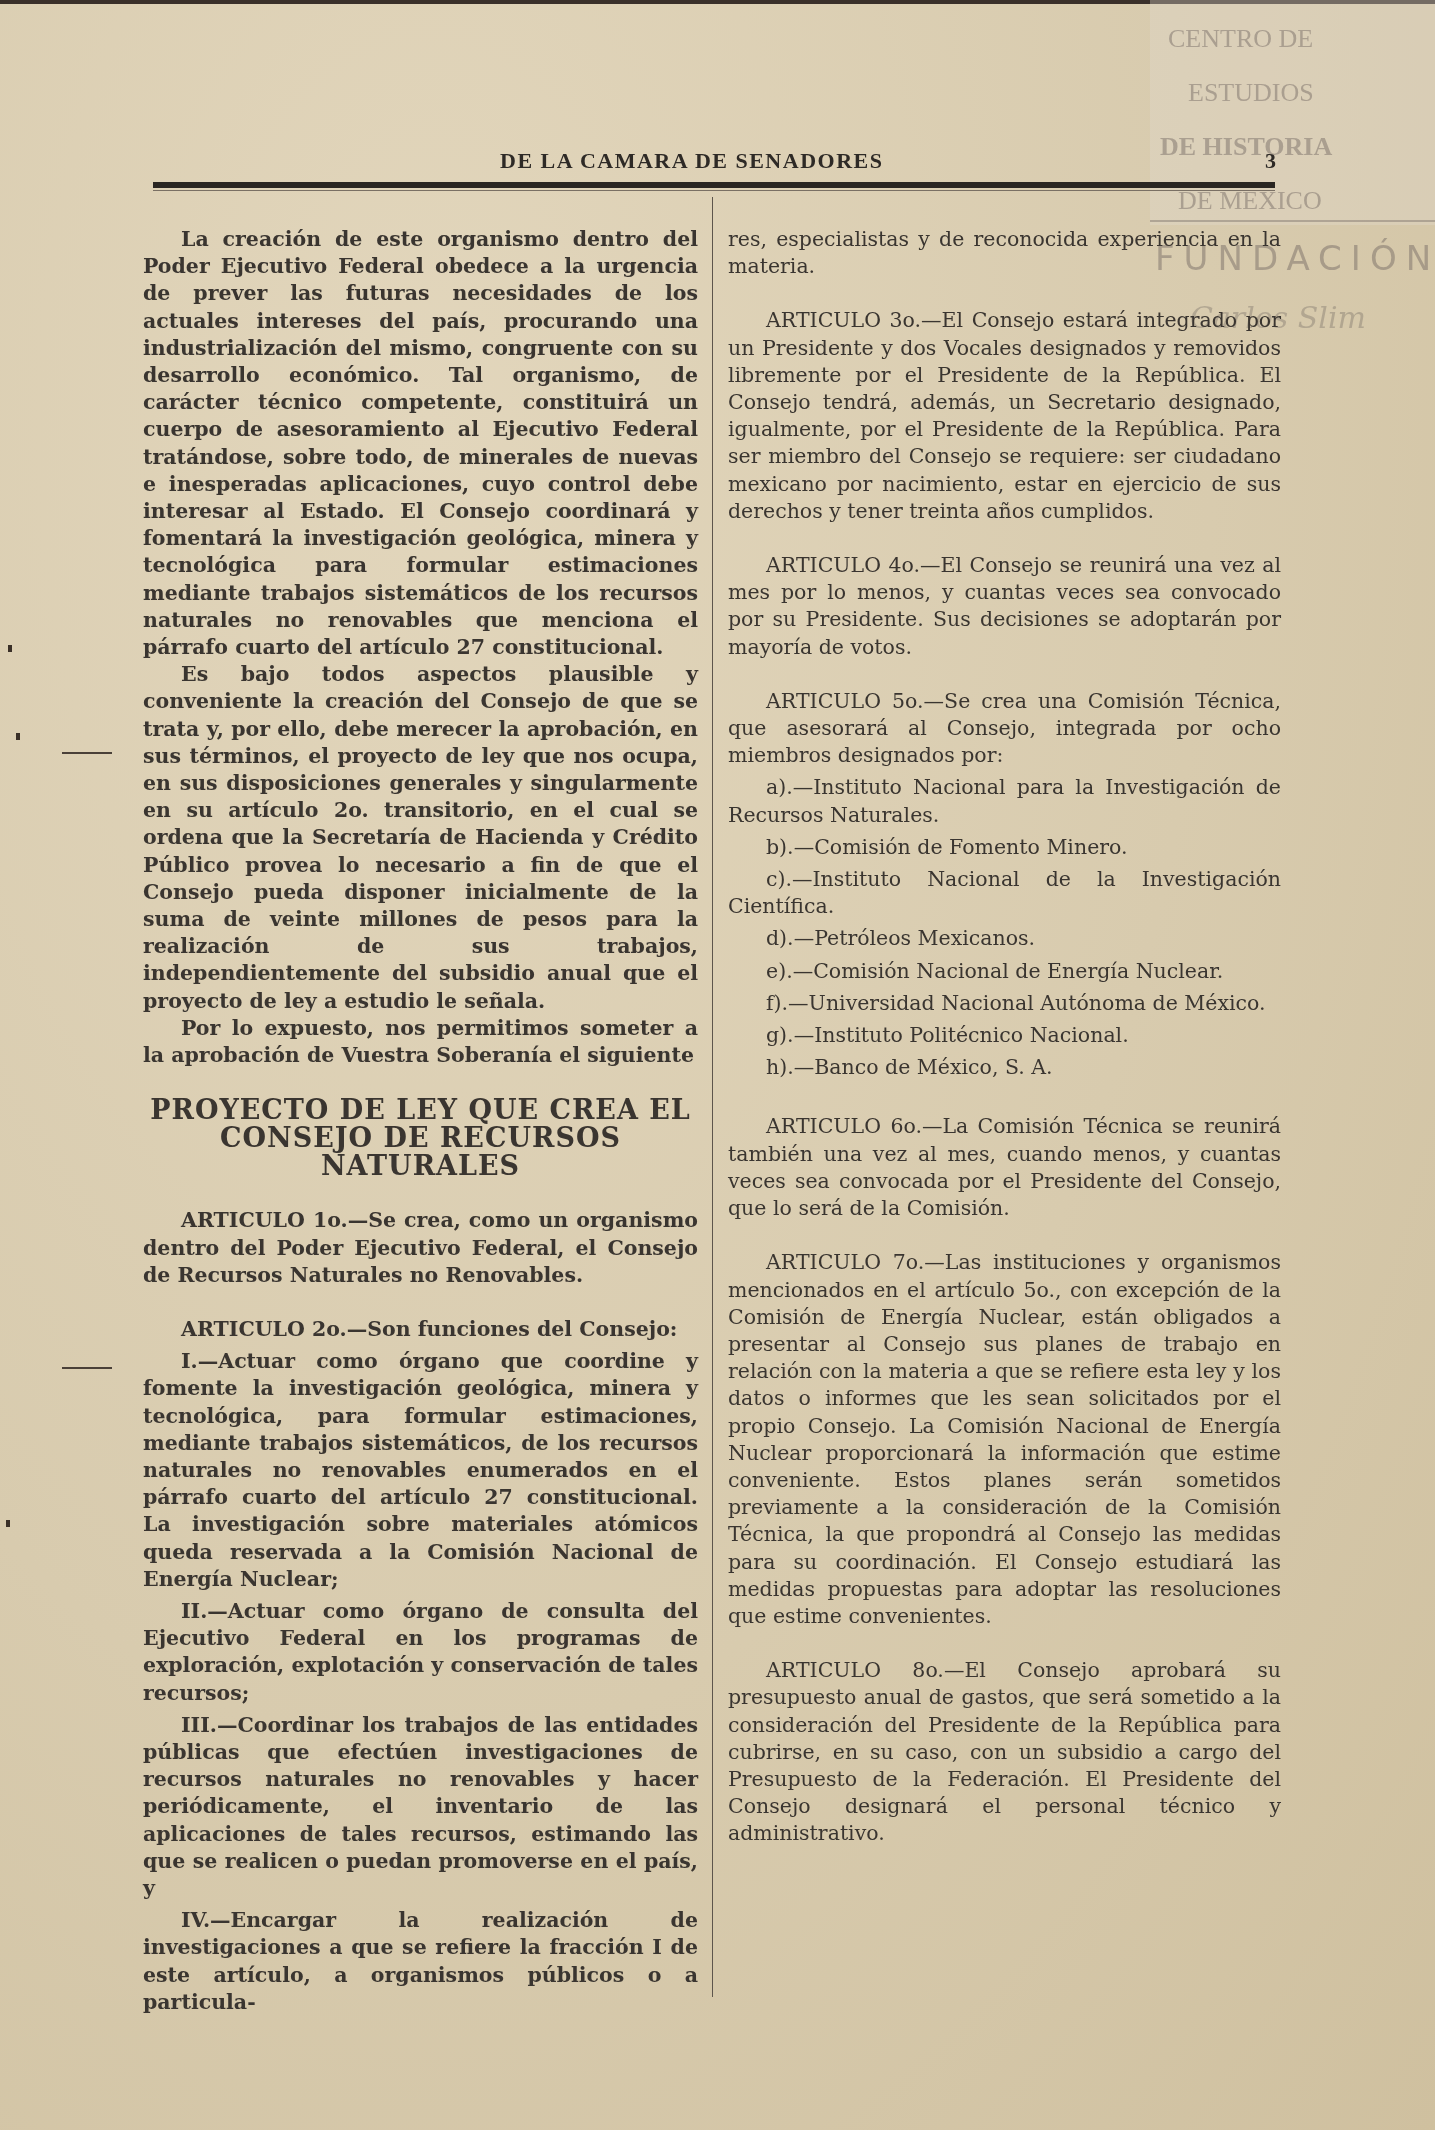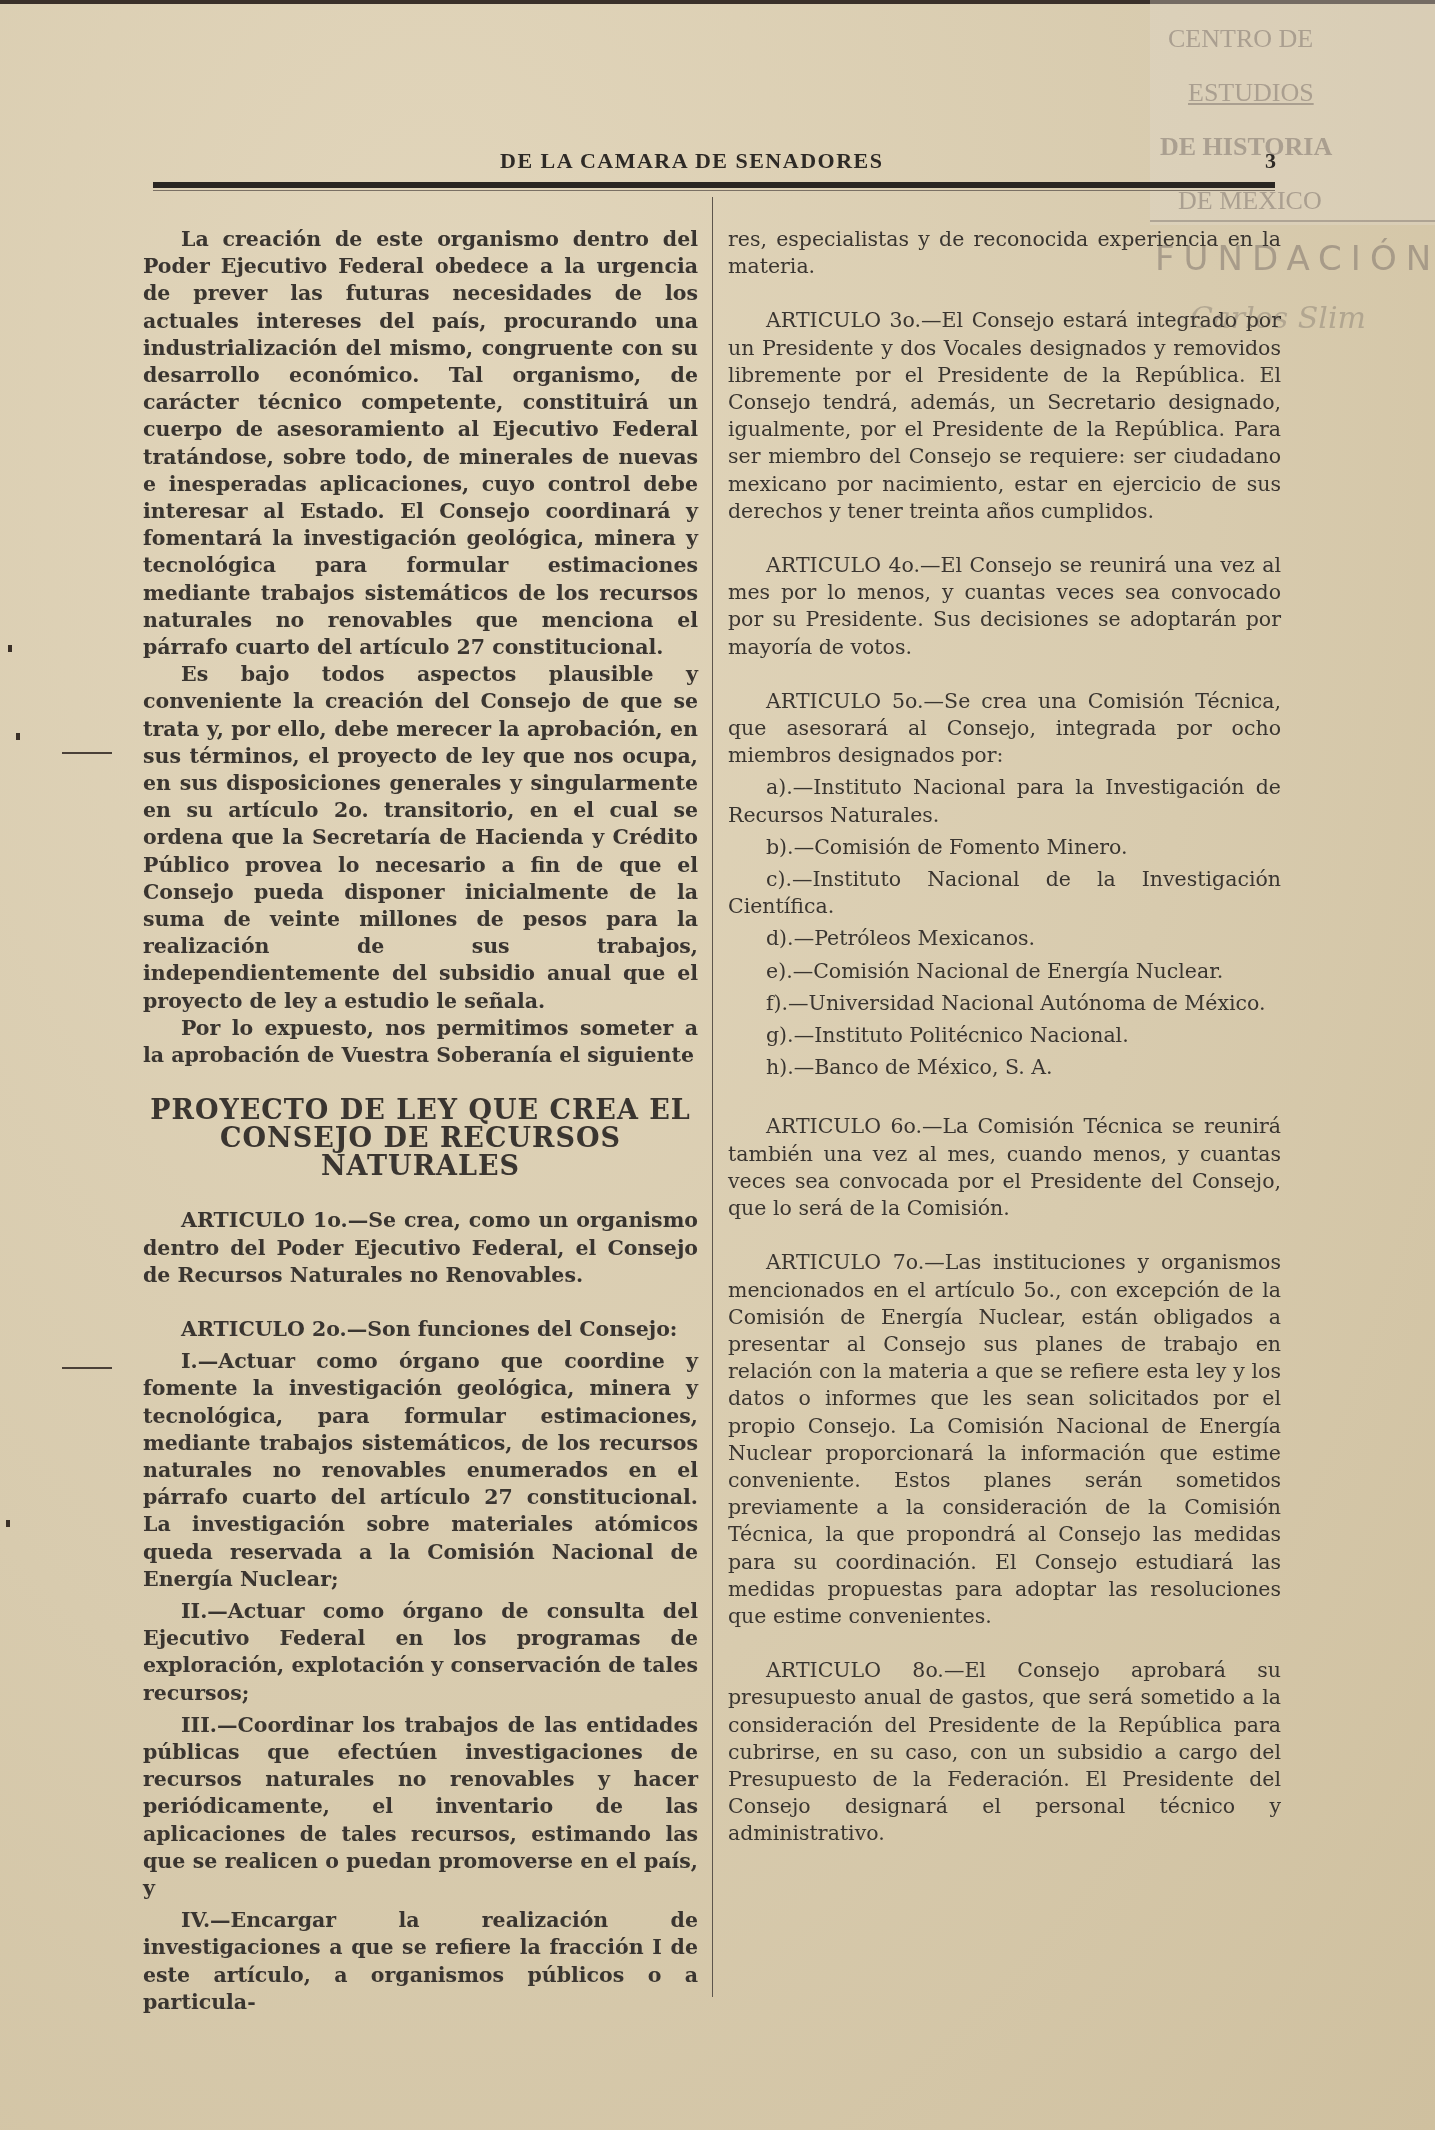--- a/index.html
+++ b/index.html
@@ -33,21 +33,21 @@
   .mark { position:absolute; width:50px; height:2px; background:#4a4038; }
   .dot { position:absolute; width:4px; height:7px; background:#3a3028; }
 </style>
 </head>
 <body>
 
 <div class="topband"></div>
 
 <div class="wmpanel"></div>
 <div class="wm" style="left:1168px;top:4px;">CENTRO DE</div>
-<div class="wm" style="left:1188px;top:58px;text-decoration:underline;">ESTUDIOS</div>
+<div class="wm" style="left:1188px;top:58px;">ESTUDIOS</div>
 <div class="wm" style="left:1160px;top:112px;font-weight:bold;">DE HISTORIA</div>
 <div class="wm" style="left:1178px;top:166px;">DE MEXICO</div>
 <div class="wmline"></div>
 <div class="wm-fund">FUNDACIÓN</div>
 <div class="wm-sig">Carlos Slim</div>
 
 <div class="header">DE LA CAMARA DE SENADORES</div>
 <div class="pagenum">3</div>
 <div class="rule"></div>
 <div class="rule2"></div>

